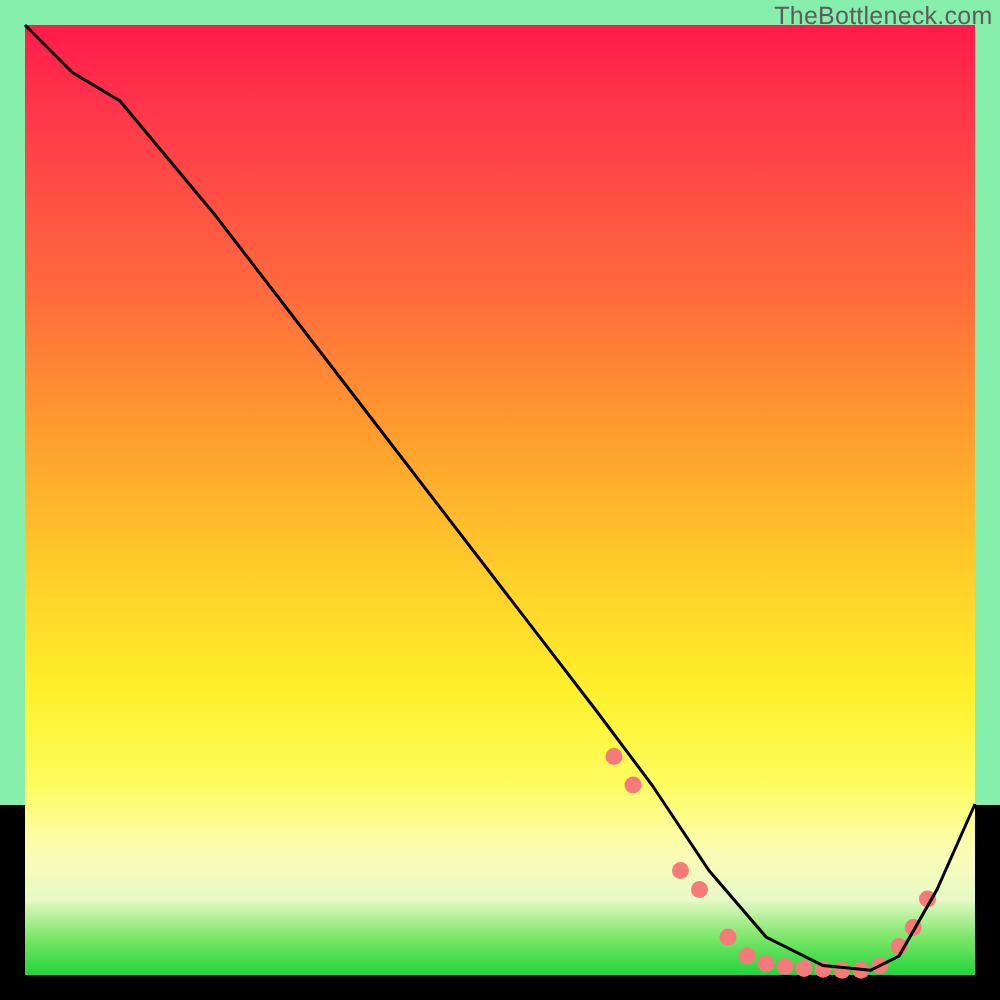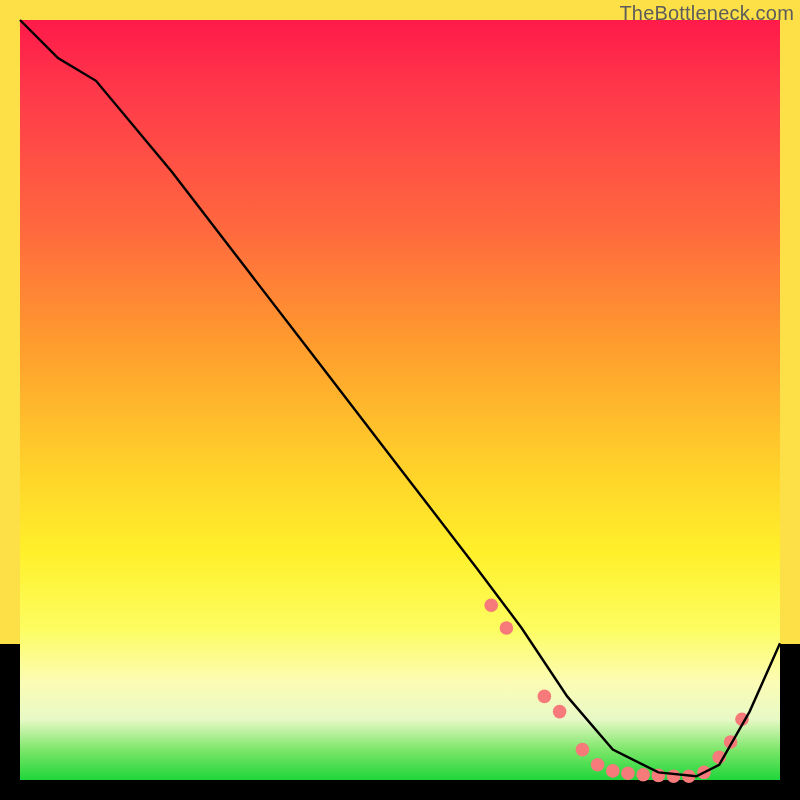--- a/index.html
+++ b/index.html
@@ -8,21 +8,21 @@
     width: 800px;
     height: 800px;
     background: #000000;
     overflow: hidden;
     font-family: Arial, Helvetica, sans-serif;
   }
   .stage {
     position: relative;
     width: 800px;
     height: 644px;
-    background: #fde047;
+    background: #86efac;
   }
   .plot-area {
     position: absolute;
     left: 20px;
     top: 20px;
     width: 760px;
     height: 760px;
     
     background: linear-gradient(
       to bottom,

